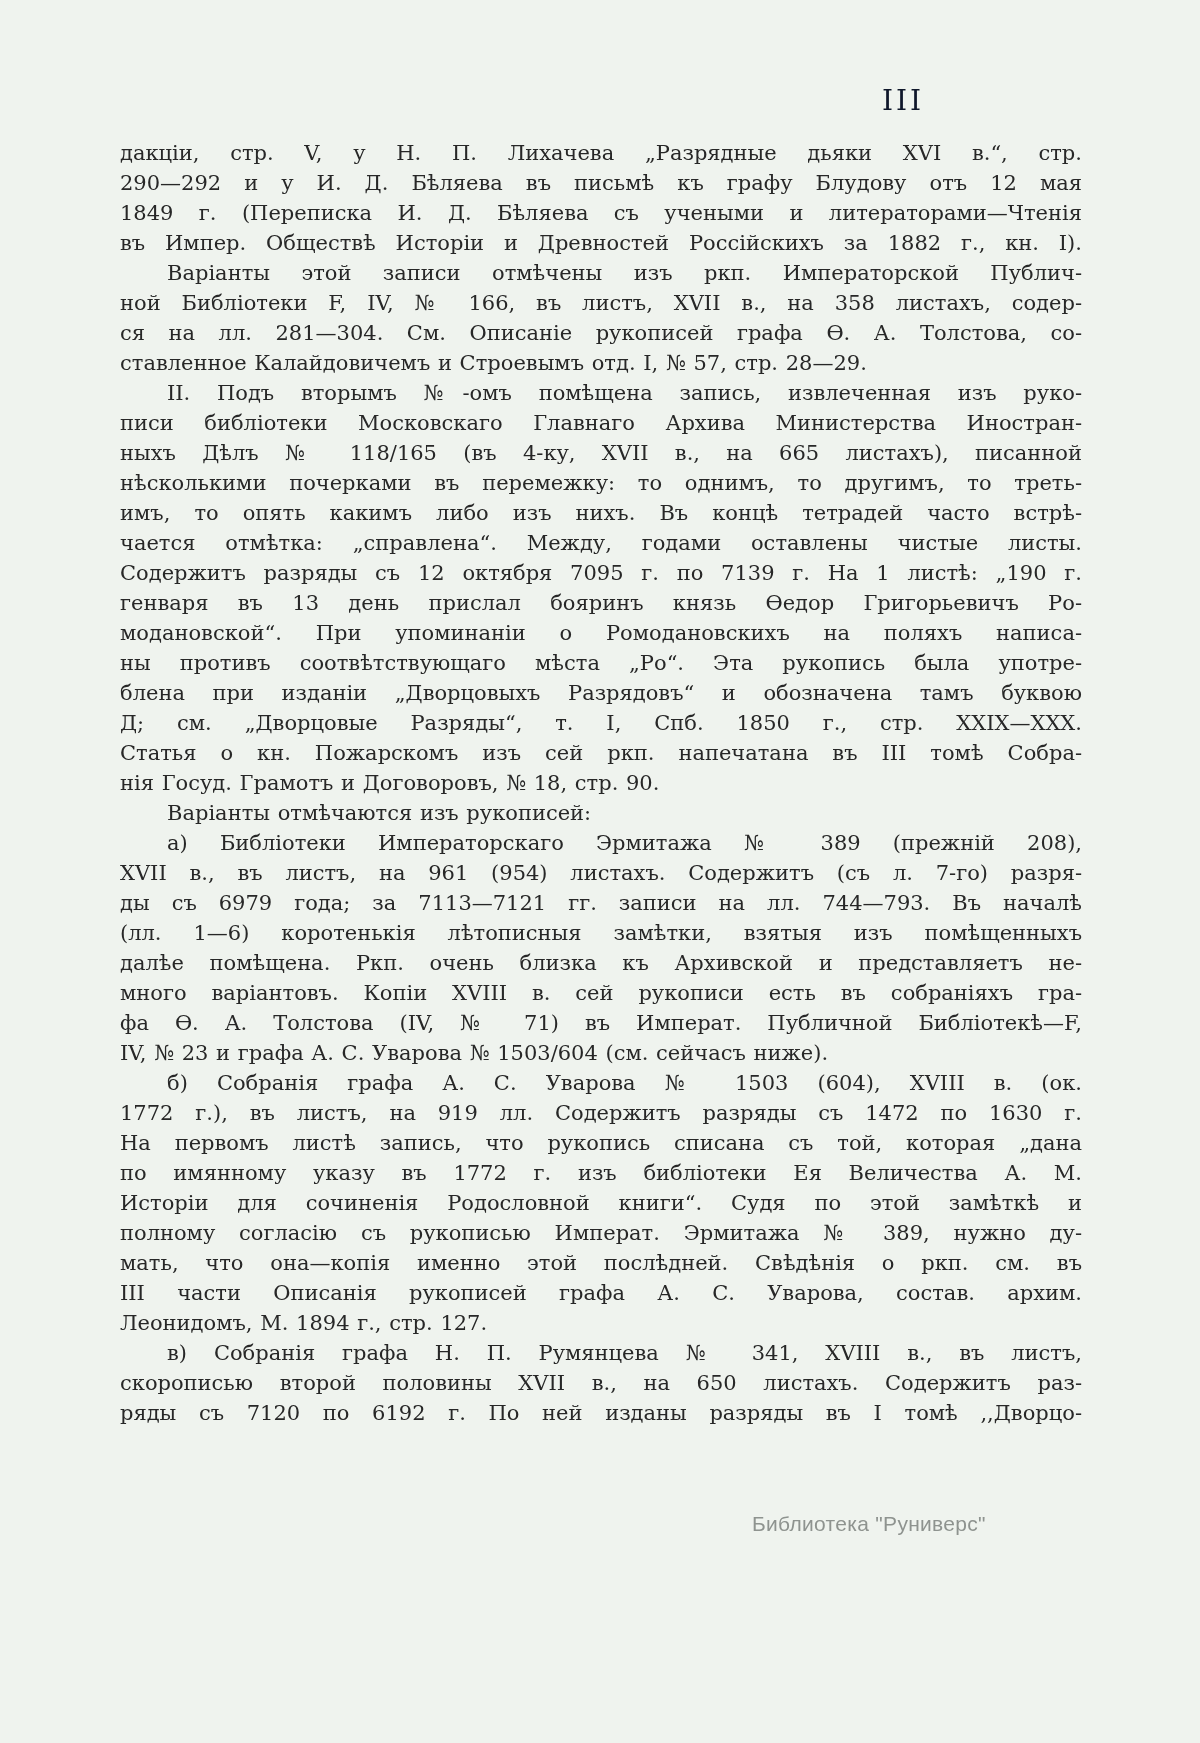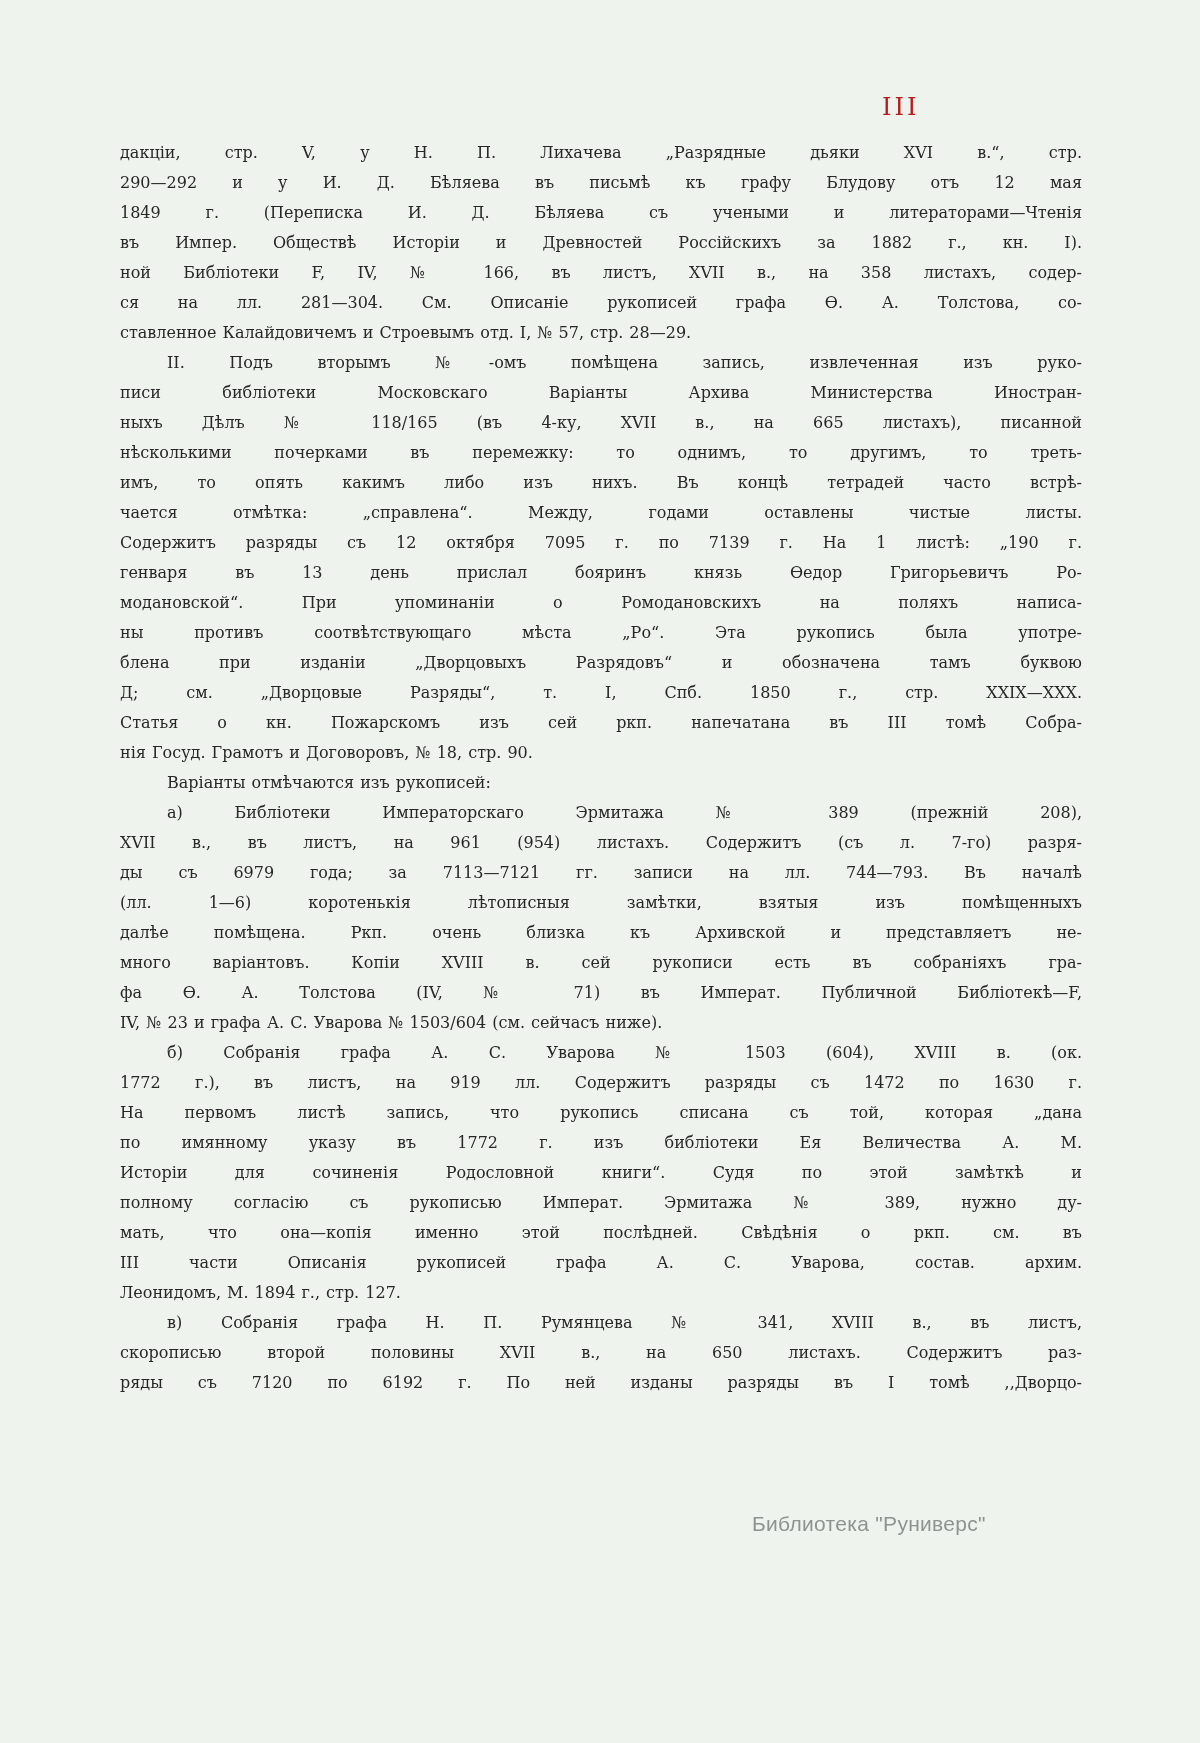--- a/index.html
+++ b/index.html
@@ -14,32 +14,32 @@
     overflow: hidden;
     font-family: "DejaVu Serif", serif;
     color: #272727;
   }
   .page {
     position: absolute;
     inset: 0;
   }
   .page-number {
     position: absolute;
-    top: 93px;
+    top: 84px;
     left: 882px;
-    font-size: 24px;
+    font-size: 28px;
     letter-spacing: 3px;
-    color: #b91c1c;
+    color: #0f172a;
   }
   .text-block {
     position: absolute;
     left: 120px;
     top: 138px;
     width: 962px;
-    font-size: 16px;
+    font-size: 21px;
     line-height: 30px;
     word-spacing: 1px;
   }
   .paragraph {
     margin: 0;
   }
   .paragraph.spaced {
   }
   .line {
     text-align: justify;
@@ -69,27 +69,28 @@
   <div class="page-number">III</div>
 
   <div class="text-block">
       <div class="paragraph">
         <div class="line">дакціи, стр. V, у Н. П. Лихачева „Разрядные дьяки XVI в.“, стр.</div>
         <div class="line">290—292 и у И. Д. Бѣляева въ письмѣ къ графу Блудову отъ 12 мая</div>
         <div class="line">1849 г. (Переписка И. Д. Бѣляева съ учеными и литераторами—Чтенія</div>
         <div class="line">въ Импер. Обществѣ Исторіи и Древностей Россійскихъ за 1882 г., кн. I).</div>
       </div>
       <div class="paragraph">
+        <div class="line indent">Варіанты этой записи отмѣчены изъ ркп. Императорской Публич-</div>
         <div class="line">ной Библіотеки F, IV, № 166, въ листъ, XVII в., на 358 листахъ, содер-</div>
         <div class="line">ся на лл. 281—304. См. Описаніе рукописей графа Ѳ. А. Толстова, со-</div>
         <div class="line last">ставленное Калайдовичемъ и Строевымъ отд. I, № 57, стр. 28—29.</div>
       </div>
       <div class="paragraph spaced">
         <div class="line indent">II. Подъ вторымъ №-омъ помѣщена запись, извлеченная изъ руко-</div>
-        <div class="line">писи библіотеки Московскаго Варіанты Архива Министерства Иностран-</div>
+        <div class="line">писи библіотеки Московскаго Главнаго Архива Министерства Иностран-</div>
         <div class="line">ныхъ Дѣлъ № 118/165 (въ 4-ку, XVII в., на 665 листахъ), писанной</div>
         <div class="line">нѣсколькими почерками въ перемежку: то однимъ, то другимъ, то треть-</div>
         <div class="line">имъ, то опять какимъ либо изъ нихъ. Въ концѣ тетрадей часто встрѣ-</div>
         <div class="line">чается отмѣтка: „справлена“. Между, годами оставлены чистые листы.</div>
         <div class="line">Содержитъ разряды съ 12 октября 7095 г. по 7139 г. На 1 листѣ: „190 г.</div>
         <div class="line">генваря въ 13 день прислал бояринъ князь Ѳедор Григорьевичъ Ро-</div>
         <div class="line">модановской“. При упоминаніи о Ромодановскихъ на поляхъ написа-</div>
         <div class="line">ны противъ соотвѣтствующаго мѣста „Ро“. Эта рукопись была употре-</div>
         <div class="line">блена при изданіи „Дворцовыхъ Разрядовъ“ и обозначена тамъ буквою</div>
         <div class="line">Д; см. „Дворцовые Разряды“, т. I, Спб. 1850 г., стр. XXIX—XXX.</div>

